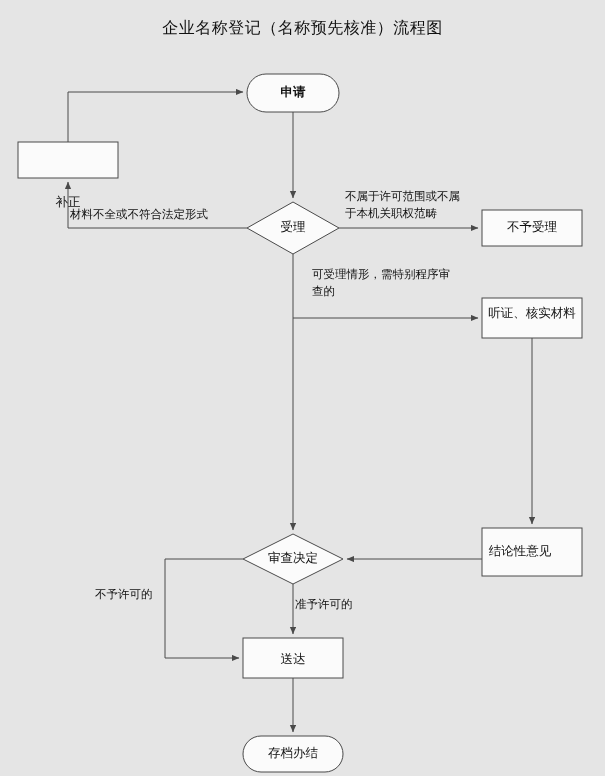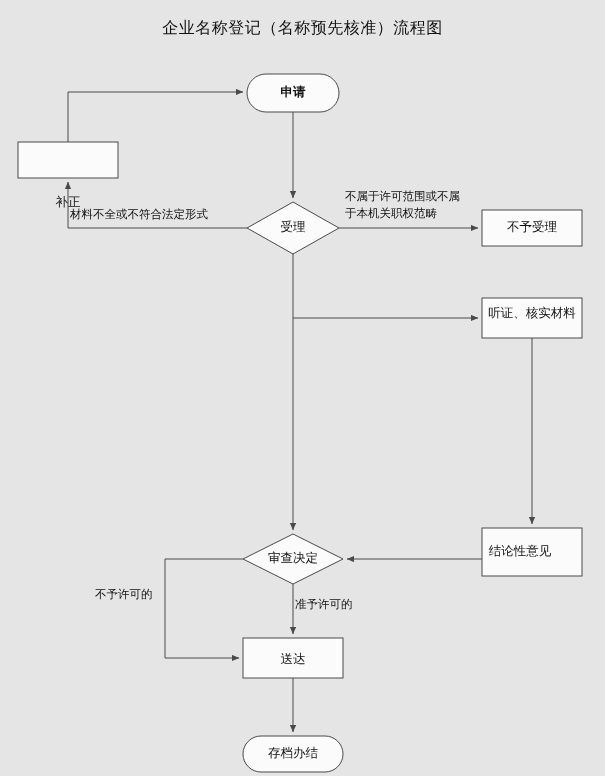--- a/index.html
+++ b/index.html
@@ -111,16 +111,18 @@
   <div class="node-label" style="left:482px; top:210px; width:100px; height:36px;">不予受理</div>
   <div class="node-label" style="left:482px; top:298px; width:100px; height:32px;border-radius:14px;">听证、核实材料</div>
   <div class="node-label" style="left:482px; top:528px; width:76px; height:48px;">结论性意见</div>
   <div class="node-label" style="left:243px; top:534px; width:100px; height:50px;">审查决定</div>
   <div class="node-label" style="left:243px; top:638px; width:100px; height:44px;">送达</div>
   <div class="node-label" style="left:243px; top:736px; width:100px; height:36px;">存档办结</div>
 
   <div class="edge-label" style="left:70px; top:206px; width:185px; white-space:pre-line;">材料不全或不符合法定形式</div>
   <div class="edge-label" style="left:345px; top:188px; width:140px; white-space:pre-line;">不属于许可范围或不属
 于本机关职权范畴</div>
+  <div class="edge-label" style="left:312px; top:266px; width:150px; white-space:pre-line;">可受理情形，需特别程序审
+查的</div>
   <div class="edge-label" style="left:95px; top:586px; width:90px; white-space:pre-line;">不予许可的</div>
   <div class="edge-label" style="left:295px; top:596px; width:90px; white-space:pre-line;">准予许可的</div>
 
 </div>
 
 </body></html>

